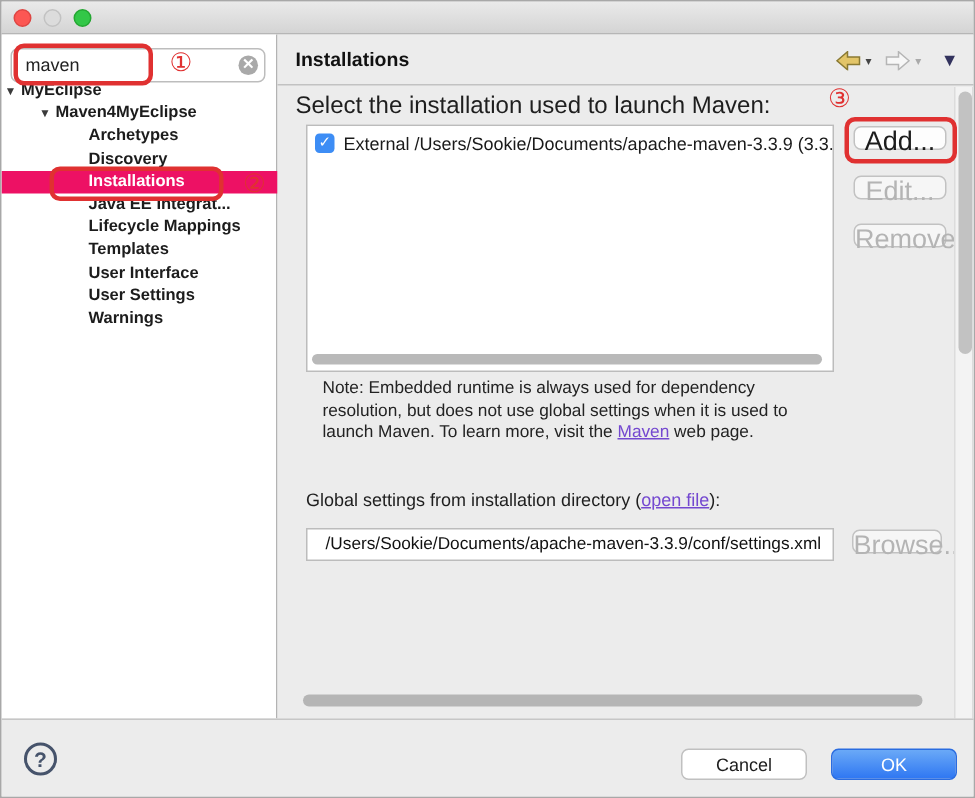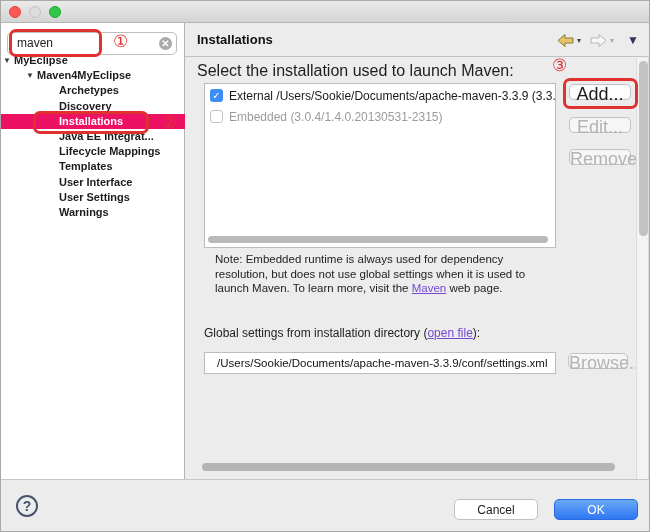--- a/index.html
+++ b/index.html
@@ -174,24 +174,20 @@
       </div>
     </div>
 
     <div class="select-label">Select the installation used to launch Maven:</div>
 
     <div class="listbox">
       <div class="li-row">
         <span class="cbox checked">✓</span>
         <span>External /Users/Sookie/Documents/apache-maven-3.3.9 (3.3.9</span>
       </div>
-      <div class="li-row disabled">
-        <span class="cbox unchecked"></span>
-        <span>Embedded (3.0.4/1.4.0.20130531-2315)</span>
-      </div>
       <div class="list-hscroll"></div>
     </div>
 
     <div class="btn btn-add">Add...</div>
     <div class="btn btn-edit disabled">Edit...</div>
     <div class="btn btn-remove disabled">Remove</div>
 
     <div class="note"><span>Note: Embedded runtime is always used for dependency resolution, but does not use global settings when it is used to launch Maven. To learn more, visit the </span><a class="link">Maven</a><span> web page.</span></div>
 
     <div class="global-label"><span>Global settings from installation directory (</span><a class="link">open file</a><span>):</span></div>

